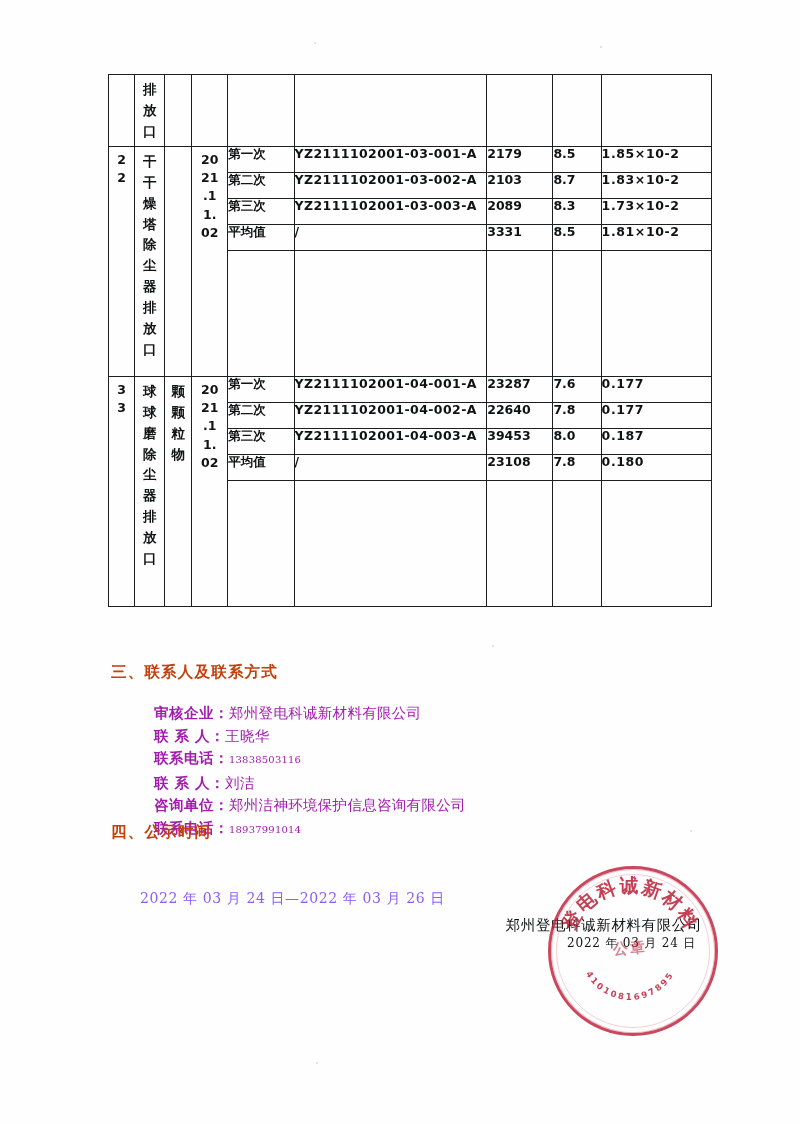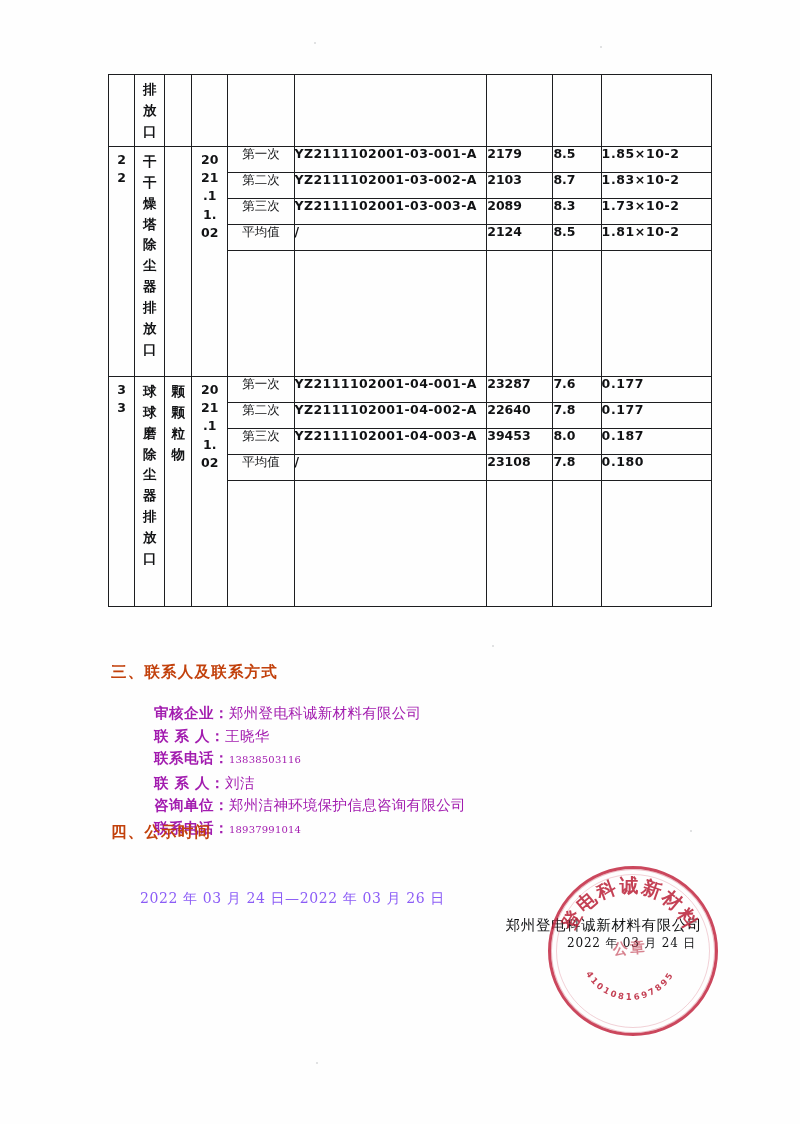--- a/index.html
+++ b/index.html
@@ -72,22 +72,21 @@
     font-weight: 700;
     font-size: 12.5px;
   }
   .vstack.cn {
     font-family: "DejaVu Sans", "Liberation Sans", sans-serif;
     font-size: 13.5px;
     line-height: 1.55;
   }
 
   .cell-seq {
-    text-align: center;
-    font-weight: 400;
+    font-weight: 700;
     font-size: 13px;
     padding: 3px 2px 4px 2px;
     white-space: nowrap;
   }
   .cell-sample {
     padding: 3px 0 4px 7px;
     font-size: 12.5px;
     font-weight: 700;
     letter-spacing: 0.4px;
     white-space: nowrap;
@@ -324,21 +323,21 @@
         <tr class="row-data">
           <td class="cell-seq">第三次</td>
           <td class="cell-sample">YZ2111102001-03-003-A</td>
           <td class="cell-num">2089</td>
           <td class="cell-num">8.3</td>
           <td class="cell-num wide">1.73×10-2</td>
         </tr>
         <tr class="row-data">
           <td class="cell-seq">平均值</td>
           <td class="cell-sample">/</td>
-          <td class="cell-num">2124</td>
+          <td class="cell-num">3331</td>
           <td class="cell-num">8.5</td>
           <td class="cell-num wide">1.81×10-2</td>
         </tr>
         <tr>
           <td style="height:125px" class="cell-blank"></td>
           <td class="cell-blank"></td>
           <td class="cell-blank"></td>
           <td class="cell-blank"></td>
           <td class="cell-blank"></td>
         </tr>

